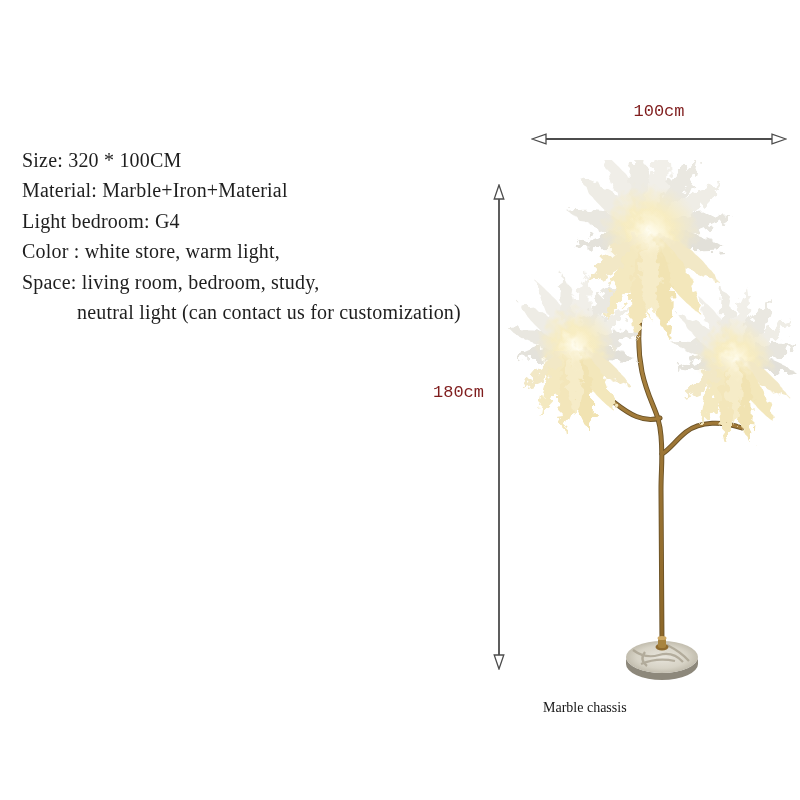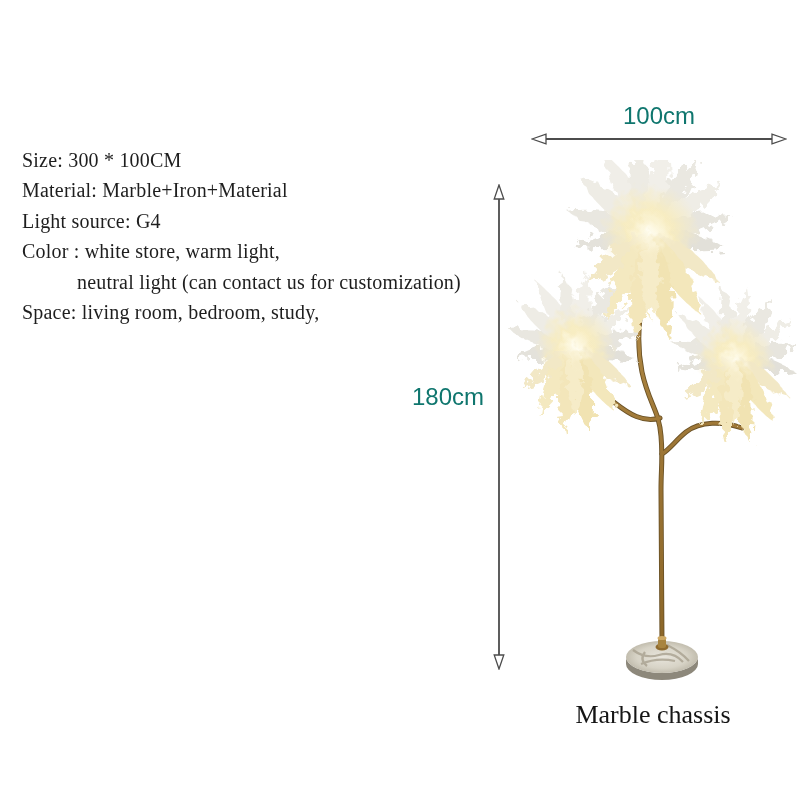--- a/index.html
+++ b/index.html
@@ -7,45 +7,45 @@
           font-family:"Liberation Serif",serif;}
 
   
   .spec-block{position:absolute;left:22px;top:145px;font-size:20px;line-height:30.4px;
               color:#1e1e1e;letter-spacing:.2px;}
   .spec-line{white-space:nowrap;}
   .spec-line.ind-a{padding-left:55px;}
   .spec-line.ind-b{padding-left:62px;}
 
   
-  .dim-label{position:absolute;font-family:Liberation Sans, sans-serif;
-             font-size:24px;color:#0f766e;}
+  .dim-label{position:absolute;font-family:Liberation Mono, monospace;
+             font-size:17px;color:#7f1d1d;}
   .dim-label.width{left:531px;top:102px;width:256px;text-align:center;}
   .dim-label.height{left:384px;top:383px;width:100px;text-align:right;}
 
   svg.abs{position:absolute;display:block;}
   .arrow-line{stroke:#4c4c4c;stroke-width:1.8;}
   .arrow-head{fill:#ffffff;stroke:#4c4c4c;stroke-width:1.3;}
 
   
-  .base-caption{position:absolute;left:543px;top:700px;width:220px;text-align:center;
-                font-size:26px;color:#151515;}
+  .base-caption{position:absolute;left:543px;top:700px;width:220px;text-align:left;
+                font-size:14px;color:#151515;}
 </style>
 </head>
 <body>
 
 <div class="canvas">
 
   <div class="spec-block">
-    <div class="spec-line">Size: 300 * 100CM</div>
+    <div class="spec-line">Size: 320 * 100CM</div>
     <div class="spec-line">Material: Marble+Iron+Material</div>
-    <div class="spec-line">Light source: G4</div>
+    <div class="spec-line">Light bedroom: G4</div>
     <div class="spec-line">Color : white store, warm light,</div>
+    <div class="spec-line">Space: living room, bedroom, study,</div>
     <div class="spec-line ind-a">neutral light (can contact us for customization)</div>
-    <div class="spec-line">Space: living room, bedroom, study,</div>
   </div>
 
   <div class="dim-label width">100cm</div>
   <svg class="abs" style="left:531px;top:130px;" width="256" height="18" viewBox="0 0 256 18">
     <line class="arrow-line" x1="14" y1="9" x2="242" y2="9"></line>
     <polygon class="arrow-head" points="1,9 15,4.2 15,13.8"></polygon>
     <polygon class="arrow-head" points="255,9 241,4.2 241,13.8"></polygon>
   </svg>
 
   <div class="dim-label height">180cm</div>

